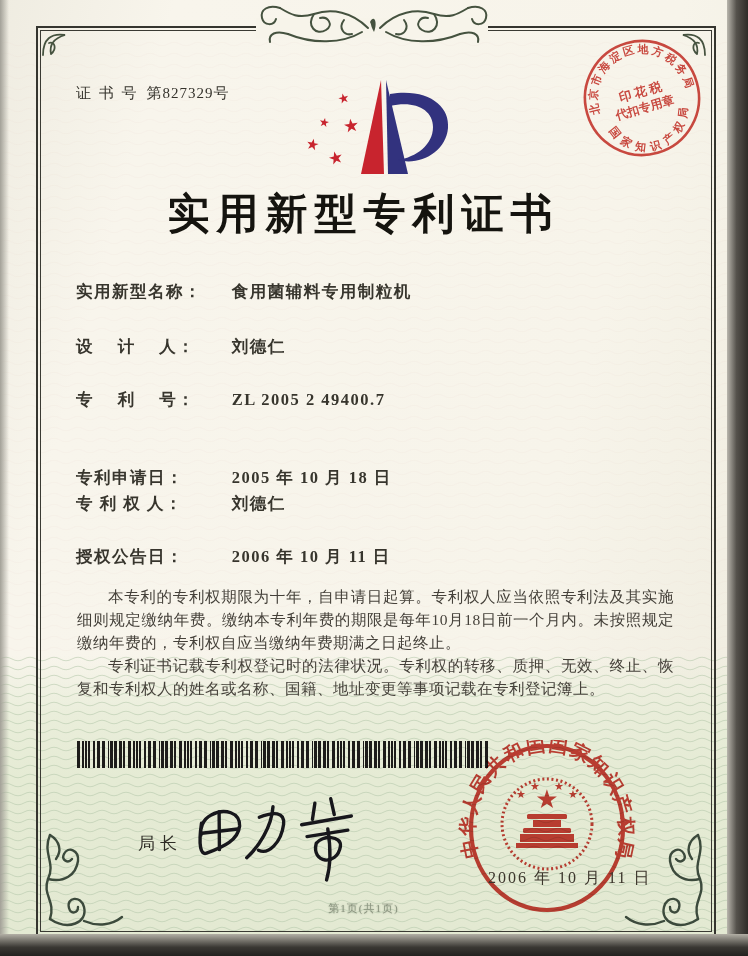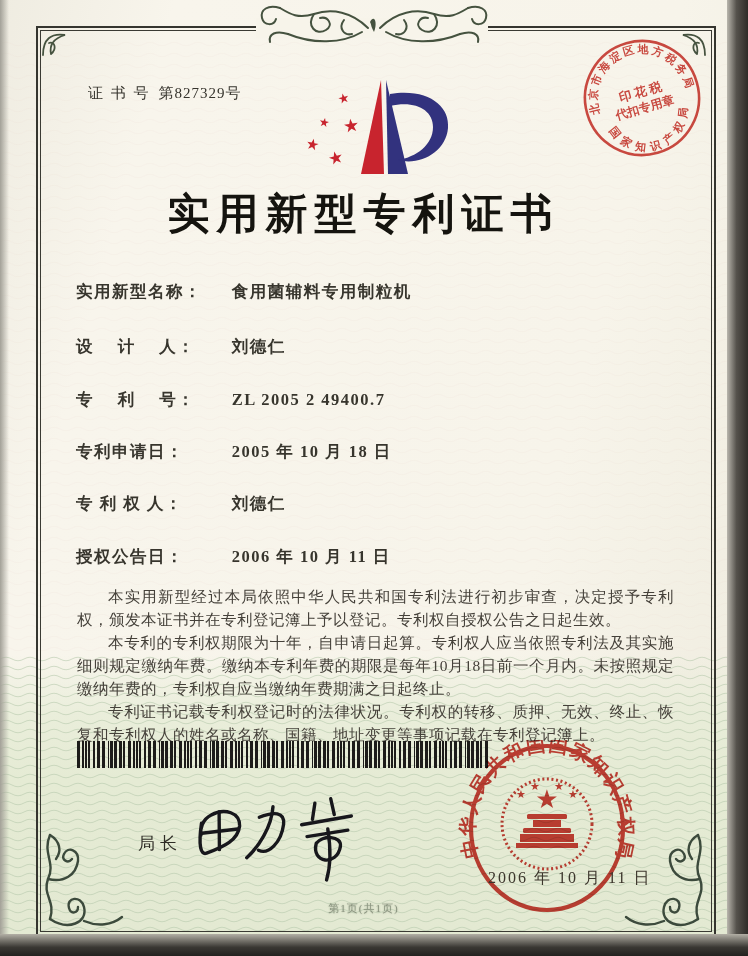--- a/index.html
+++ b/index.html
@@ -16,30 +16,30 @@
   .guilloche{position:absolute;left:0;top:655px;width:727px;height:279px;
          background:linear-gradient(to bottom,rgba(231,236,215,0) 0%,rgba(230,236,214,.8) 22%,#e5ebd4 45%,#e3e9d2 100%);}
   .guilloche svg, .pinktint svg{position:absolute;left:0;top:0;}
   .pinktint{position:absolute;left:0;top:40px;width:727px;height:620px;opacity:.5;}
   .frame{position:absolute;left:36px;top:26px;width:676px;height:906px;
          border:2px solid #35352f;}
   .frame-inner{position:absolute;left:2px;top:2px;right:2px;bottom:2px;border:1px solid #3a3a33;}
   .frame-gap{position:absolute;left:256px;top:18px;width:232px;height:20px;background:#f7f4ea;}
   .ornament-top{position:absolute;left:258px;top:2px;}
   .corner-curl{position:absolute;}
-  .cert-no{position:absolute;left:76px;top:84px;font-size:15px;color:#35332c;letter-spacing:2px;margin-left:12px;}
+  .cert-no{position:absolute;left:76px;top:84px;font-size:15px;color:#35332c;letter-spacing:2px;}
   .cert-no b{font-weight:normal;margin-left:8px;letter-spacing:1px;}
   .logo{position:absolute;left:286px;top:70px;}
   .tax-stamp{position:absolute;left:576px;top:32px;transform:rotate(-16deg);
              mix-blend-mode:multiply;opacity:.88;}
   .title{position:absolute;left:0;top:186px;width:727px;text-align:center;
          font-size:42px;font-weight:bold;color:#15140f;letter-spacing:7px;}
   .field{position:absolute;left:76px;font-size:16.5px;color:#37352d;letter-spacing:1.5px;white-space:nowrap;font-weight:bold;}
   .field .lab{display:inline-block;min-width:150px;}
-  .f0{top:281px}.f1{top:336px}.f2{top:389px}.f3{top:441px}.f4{top:493px}.f5{top:546px}
+  .f0{top:281px}.f1{top:336px}.f2{top:389px}.f3{top:467px}.f4{top:493px}.f5{top:546px}
   .bodytext{position:absolute;left:77px;top:585px;width:597px;font-size:15.5px;
             line-height:23px;color:#45413a;text-align:justify;letter-spacing:.5px;}
   .bodytext p{margin:0;text-indent:2em;}
   .barcode{position:absolute;left:77px;top:741px;width:414px;height:27px;}
   .barcode div{position:absolute;top:0;height:27px;background:#1d1c1a;}
   .sig-title{position:absolute;left:138px;top:832px;font-size:17px;color:#2e2c26;letter-spacing:5px;}
   .sig{position:absolute;left:188px;top:784px;transform:rotate(-2deg);}
   .seal{position:absolute;left:452px;top:740px;mix-blend-mode:multiply;opacity:.93;}
   .seal-date{position:absolute;left:488px;top:868px;font-size:16px;color:#3c362c;
              letter-spacing:2px;white-space:nowrap;z-index:5;}
@@ -249,21 +249,20 @@
   <div class="field f4">
     <span class="lab">专 利 权 人：</span>
     <span>刘德仁</span>
   </div>
   <div class="field f5">
     <span class="lab">授权公告日：</span>
     <span>2006 年 10 月 11 日</span>
   </div>
 
   <div class="bodytext">
-    <p>本实用新型经过本局依照中华人民共和国专利法进行初步审查，决定授予专利权，颁发本证书并在专利登记簿上予以登记。专利权自授权公告之日起生效。</p>
     <p>本专利的专利权期限为十年，自申请日起算。专利权人应当依照专利法及其实施细则规定缴纳年费。缴纳本专利年费的期限是每年10月18日前一个月内。未按照规定缴纳年费的，专利权自应当缴纳年费期满之日起终止。</p>
     <p>专利证书记载专利权登记时的法律状况。专利权的转移、质押、无效、终止、恢复和专利权人的姓名或名称、国籍、地址变更等事项记载在专利登记簿上。</p>
   </div>
 
   <div class="barcode" id="barcode">
       <div style="left: 0px; width: 3px;"></div>
       <div style="left: 5px; width: 2px;"></div>
       <div style="left: 8px; width: 2px;"></div>
       <div style="left: 11px; width: 2px;"></div>
       <div style="left: 16px; width: 2px;"></div>

